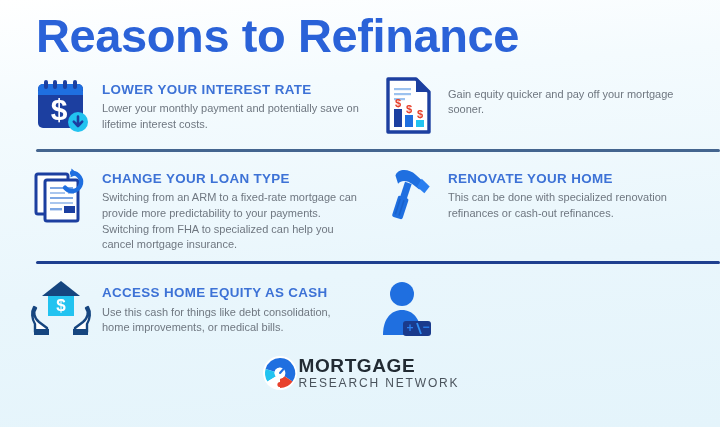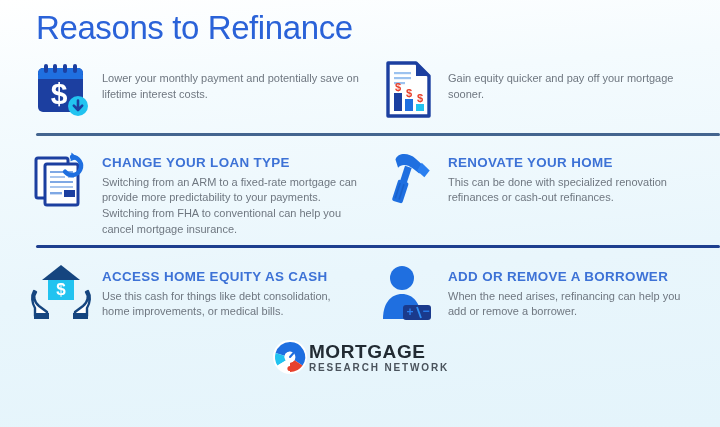--- a/index.html
+++ b/index.html
@@ -21,22 +21,22 @@
     height: 427px;
     position: relative;
     padding: 0 18px;
   }
 
   
   .title-wrap {
     padding: 10px 0 6px 18px;
   }
   .title {
-    font-size: 33px;
-    font-weight: normal;
+    font-size: 47px;
+    font-weight: bold;
     color: #2a62d8;
     letter-spacing: -0.4px;
     line-height: 1.12;
     white-space: nowrap;
   }
 
   
   .row {
     display: flex;
     width: 684px;
@@ -102,25 +102,24 @@
   }
   .logo-mark { width: 38px; height: 38px; }
   .logo-text { line-height: 1; }
   .logo-name {
     font-size: 19px;
     font-weight: bold;
     color: #222b33;
     letter-spacing: 0.6px;
   }
   .logo-sub {
-    font-size: 10px;
+    font-size: 12px;
     color: #4a535c;
     letter-spacing: 1.85px;
     margin-top: 2px;
-    font-weight: bold;
   }
 </style>
 </head>
 <body>
 
 <div class="infographic">
 
   <div class="title-wrap">
     <div class="title">Reasons to Refinance</div>
   </div>
@@ -136,20 +135,21 @@
           <rect x="14" y="5" width="4" height="9" rx="2" fill="#1c3fa0"></rect>
           <rect x="23" y="5" width="4" height="9" rx="2" fill="#1c3fa0"></rect>
           <rect x="33" y="5" width="4" height="9" rx="2" fill="#1c3fa0"></rect>
           <rect x="43" y="5" width="4" height="9" rx="2" fill="#1c3fa0"></rect>
           <text x="29" y="45" font-family="Liberation Sans, sans-serif" font-size="30" font-weight="bold" fill="#ffffff" text-anchor="middle">$</text>
           <circle cx="48" cy="47" r="10" fill="#22c3f0"></circle>
           <path d="M48 41.5 L48 50.5 M43.8 46.6 L48 51 L52.2 46.6" stroke="#1c3fa0" stroke-width="2.6" fill="none" stroke-linecap="round" stroke-linejoin="round"></path>
         </svg>
       </div>
       <div class="txt">
+        <div class="heading">LOWER YOUR INTEREST RATE</div>
         <div class="body">Lower your monthly payment and potentially save on lifetime interest costs.</div>
       </div>
     </div>
 
     <div class="cell cell-right">
       <div class="icon-box">
         <svg viewBox="0 0 62 62" width="62" height="62">
           <path d="M12 4 H40 L53 17 V57 H12 Z" fill="#ffffff" stroke="#1c3fa0" stroke-width="3.4" stroke-linejoin="round"></path>
           <path d="M40 4 L53 17 H40 Z" fill="#1c3fa0"></path>
           <rect x="18" y="13" width="17" height="2.2" fill="#9cc2ef"></rect>
@@ -185,21 +185,21 @@
           <rect x="20" y="33" width="23" height="2" fill="#7fa8e4"></rect>
           <rect x="20" y="38" width="23" height="2" fill="#a9c6ee"></rect>
           <rect x="20" y="44" width="12" height="2.4" fill="#7fa8e4"></rect>
           <rect x="34" y="42" width="11" height="7" fill="#1c3fa0"></rect>
           <path d="M42 9 a9 9 0 1 1 -7 14.6" fill="none" stroke="#1f6fe0" stroke-width="4.4" stroke-linecap="round"></path>
           <path d="M41.5 4.5 L48 10.2 L40.5 13.2 Z" fill="#1f6fe0"></path>
         </svg>
       </div>
       <div class="txt">
         <div class="heading">CHANGE YOUR LOAN TYPE</div>
-        <div class="body">Switching from an ARM to a fixed-rate mortgage can provide more predictability to your payments. Switching from FHA to conventional can help you cancel mortgage insurance.</div>
+        <div class="body">Switching from an ARM to a fixed-rate mortgage can provide more predictability to your payments. Switching from FHA to specialized can help you cancel mortgage insurance.</div>
       </div>
     </div>
 
     <div class="cell cell-right">
       <div class="icon-box">
         <svg viewBox="0 0 62 62" width="62" height="62">
           <g transform="rotate(18 31 31)">
             <path d="M14 16 C14 9, 24 5, 33 9 L44 14 L41 22 L33 19 C27 17, 21 18, 19 23 Z" fill="#1f6fe0"></path>
             <path d="M40 11 L50 16 L47 24 L38 20 Z" fill="#2a7ff0"></path>
             <rect x="25" y="19" width="7" height="16" fill="#1f6fe0"></rect>
@@ -242,24 +242,20 @@
     <div class="cell cell-right">
       <div class="icon-box">
         <svg viewBox="0 0 62 62" width="62" height="62">
           <circle cx="26" cy="16" r="12" fill="#1f6fe0"></circle>
           <path d="M7 57 C7 41, 15 32, 26 32 C37 32, 45 41, 45 57 Z" fill="#1f6fe0"></path>
           <rect x="27" y="43" width="28" height="15" rx="3" fill="#1a3a8c"></rect>
           <text x="34" y="54" font-family="Liberation Sans, sans-serif" font-size="12" font-weight="bold" fill="#2a7ff0" text-anchor="middle">+</text>
           <path d="M41 45 L45 56" stroke="#2f8ff5" stroke-width="1.8"></path>
           <text x="50" y="53" font-family="Liberation Sans, sans-serif" font-size="12" font-weight="bold" fill="#2a7ff0" text-anchor="middle">−</text>
         </svg>
-      </div>
-      <div class="txt">
-        <div class="heading">ADD OR REMOVE A BORROWER</div>
-        <div class="body wide">When the need arises, refinancing can help you add or remove a borrower.</div>
       </div>
     </div>
 
   </div>
 
   <div class="footer">
     <div class="logo-mark">
       <svg viewBox="0 0 38 38" width="38" height="38">
         <circle cx="19" cy="19" r="17" fill="#ffffff"></circle>
         <path d="M19 4 A15 15 0 0 0 4.6 15 L13.5 17.8 A6 6 0 0 1 19 13.8 Z" fill="#1f6fe0"></path>

